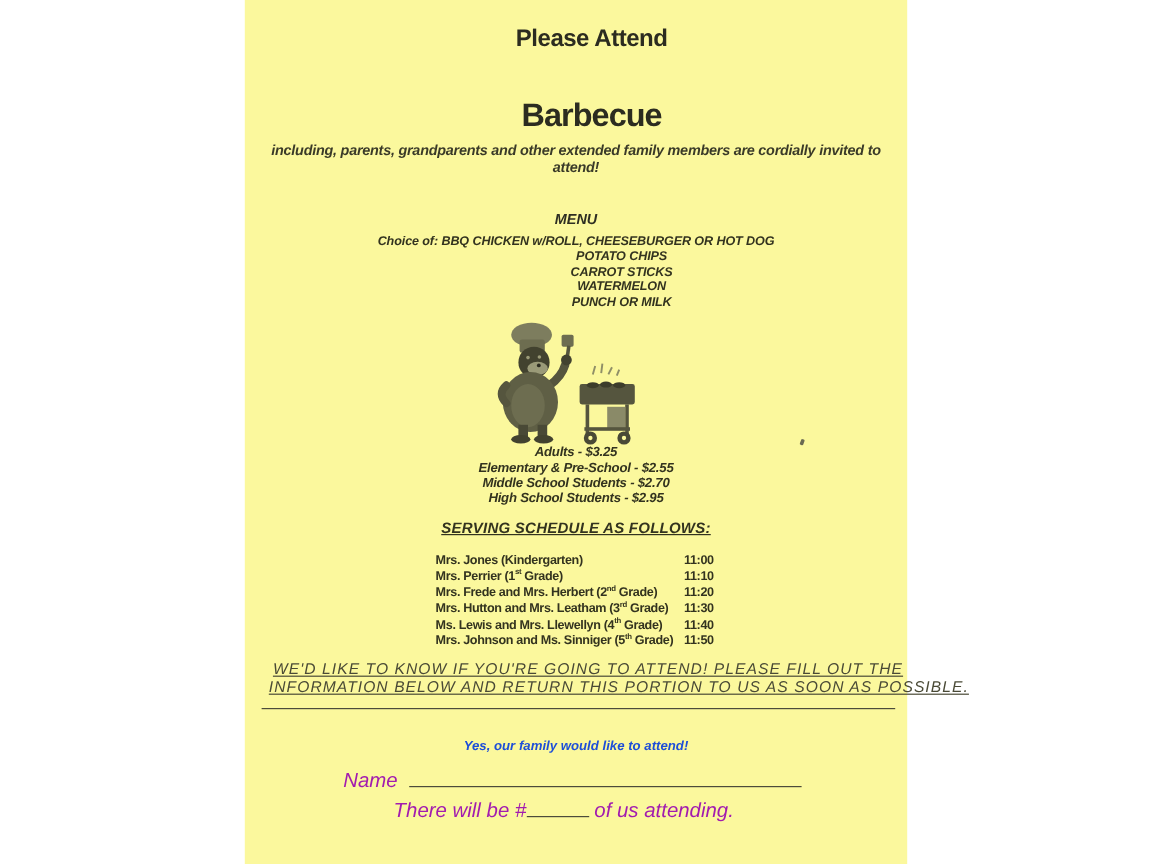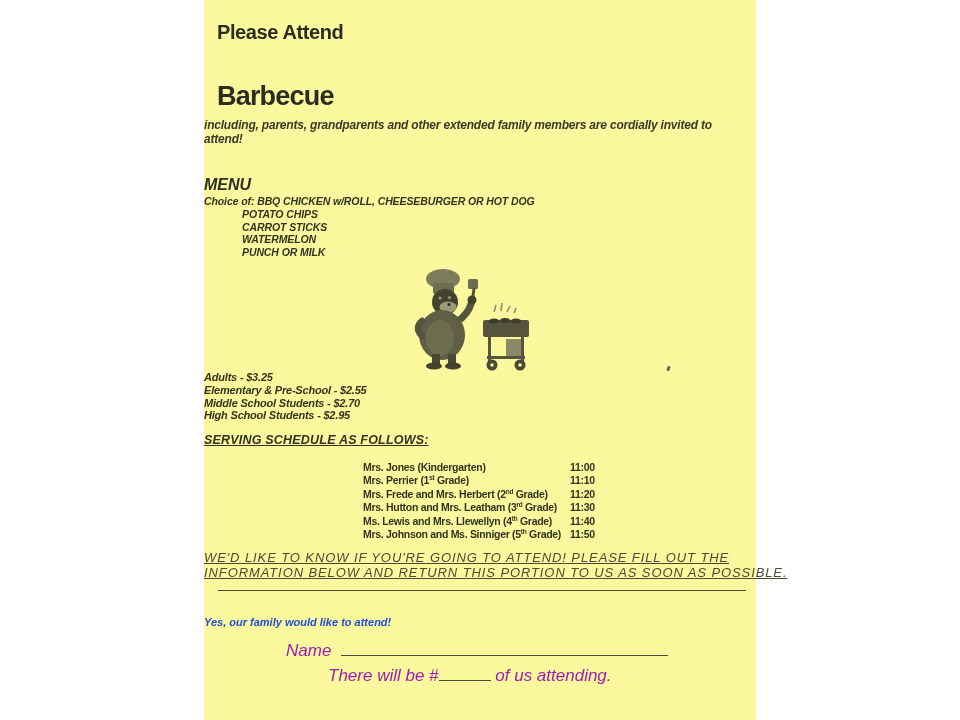--- a/index.html
+++ b/index.html
@@ -21,52 +21,52 @@
   }
   .page {
     position: absolute;
     left: 204px;
     top: 0;
     width: 552px;
     height: 720px;
     background: var(--paper);
   }
   .abs { position: absolute; }
-  .ctr { left: 0; width: 552px; text-align: left; white-space: nowrap; }
+  .ctr { left: 0; width: 552px; text-align: center; white-space: nowrap; }
   .shift-r { transform: translateX(13px); }
 
   
   .h1 { top: 21px; font-size: 20px; font-weight: 700; letter-spacing: -0.4px; color: #2c2c20; }
   .h2 { top: 47px; font-size: 27px; font-weight: 700; letter-spacing: -0.8px; color: #2c2c20; }
   .h3 { top: 81px; font-size: 27px; font-weight: 700; letter-spacing: -0.8px; color: #2c2c20; }
 
   
   .intro { top: 119px; font-size: 12px; font-weight: 700; font-style: italic; line-height: 13.8px; color: #3a3a28; letter-spacing: -0.2px; }
 
   
-  .menu-title { top: 176px; font-size: 16px; font-weight: 700; font-style: italic; color: #2e2e22; }
+  .menu-title { top: 176px; font-size: 12px; font-weight: 700; font-style: italic; color: #2e2e22; }
   .menu-choice { top: 195px; font-size: 10.5px; font-weight: 700; font-style: italic; letter-spacing: -0.1px; }
   .menu-items { top: 208px; font-size: 10.5px; font-weight: 700; font-style: italic; line-height: 12.6px; letter-spacing: -0.1px; margin-left: 38px; }
 
   
   .chef { left: 194px; top: 266px; width: 134px; height: 106px; }
 
   
   .prices { top: 371px; font-size: 11px; font-weight: 700; font-style: italic; line-height: 12.8px; letter-spacing: -0.2px; }
 
   
   .sched-head { top: 433px; font-size: 12.5px; font-weight: 700; font-style: italic; text-decoration: underline; letter-spacing: 0.2px; }
   .sched { top: 461px; left: 0; width: 552px; font-size: 10.5px; font-weight: 700; letter-spacing: -0.3px; }
   .sched-row { position: relative; height: 13.4px; }
   .sched-name { position: absolute; left: 159px; white-space: nowrap; }
   .sched-time { position: absolute; left: 366px; }
   sup { font-size: 0.62em; vertical-align: super; line-height: 0; }
 
   
-  .note { top: 550px; font-size: 13px; font-style: italic; line-height: 15px; letter-spacing: 0.9px; color: #4a4a36; }
+  .note { top: 550px; font-size: 13px; font-style: italic; line-height: 15px; letter-spacing: 0.9px; color: #4a4a36; padding-left: 20px; }
   .note .u { text-decoration: underline; }
 
   
   .tear { top: 590px; left: 14px; width: 528px; border-top: 1.5px solid #4c4c3a; height: 0; }
 
   
   .yes-line { top: 616px; font-size: 11px; font-weight: 700; font-style: italic; color: #1d4ed8; }
   .form-row { font-size: 17px; font-style: italic; color: #a21caf; white-space: nowrap; }
   .name-row { top: 641px; left: 82px; }
   .attend-row { top: 666px; left: 124px; }

